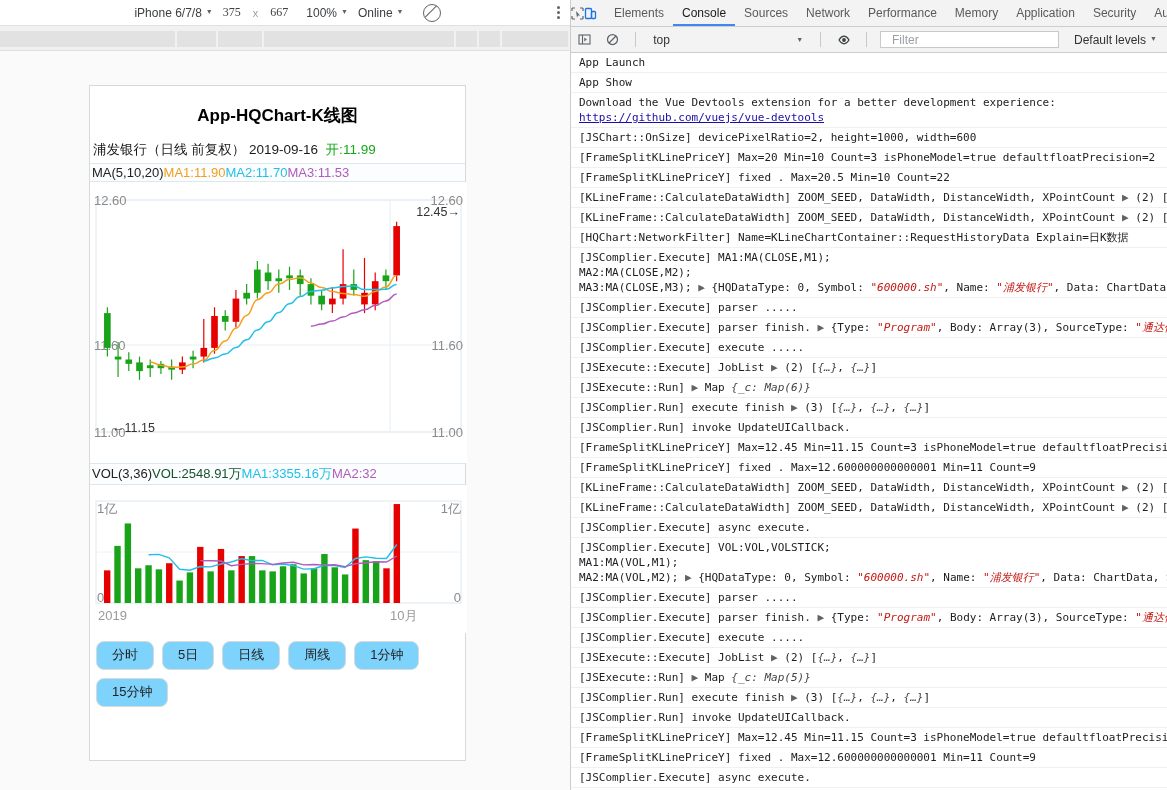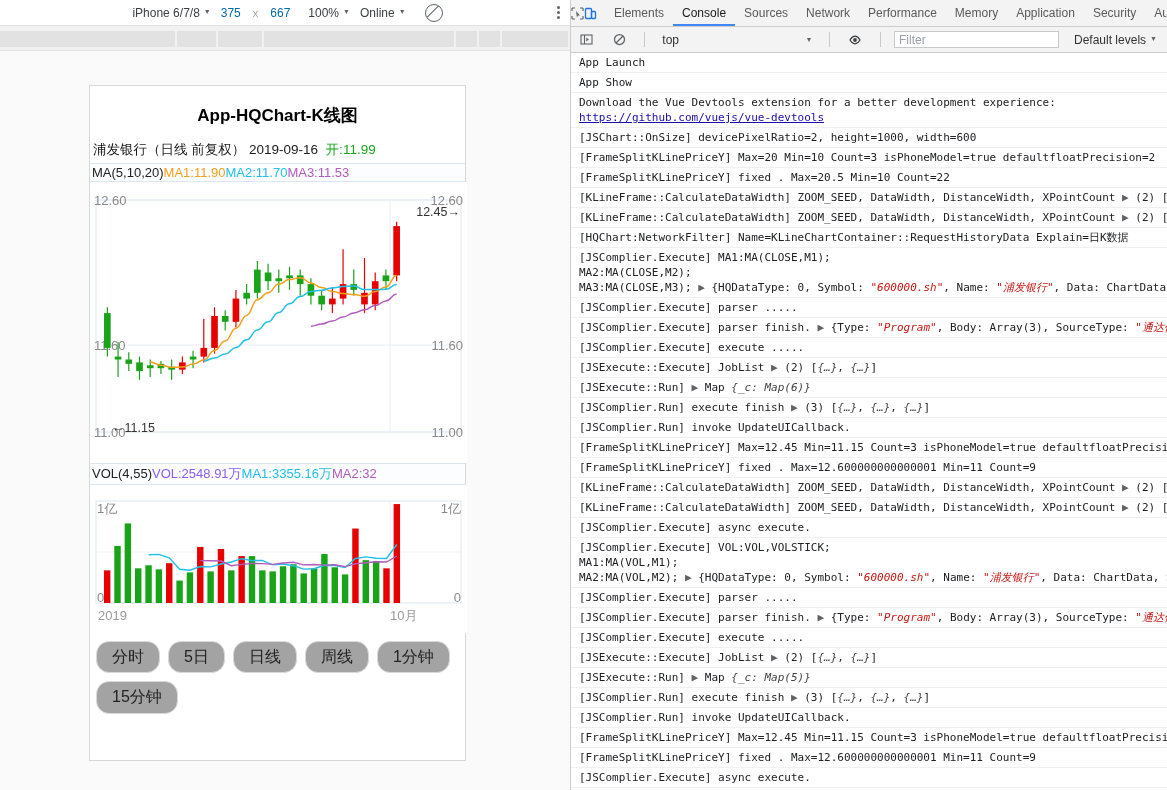--- a/index.html
+++ b/index.html
@@ -13,21 +13,21 @@
   .root{display:flex;width:1167px;height:592px;}
 
   
   .left-pane{width:571px;height:790px;position:relative;background:#fafafa;
              border-right:1px solid #cdcdcd;box-sizing:border-box;display:flex;flex-direction:column;}
 
   .device-toolbar{height:25px;background:#ffffff;border-bottom:1px solid #e0e0e0;
                   display:flex;align-items:center;position:relative;flex:0 0 auto;}
   .dt-center{position:absolute;left:0;right:0;display:flex;align-items:center;justify-content:center;gap:0px;}
   .dt-item{display:flex;align-items:center;color:#3c4043;font-size:12px;padding:0 5px;cursor:default;white-space:nowrap;}
-  .dt-item.dim{color:#0369a1;}
+  .dt-item.dim{color:#404040;font-family:Liberation Serif, serif;}
   .caret{font-size:7px;margin-left:4px;color:#5f6368;position:relative;top:-1px;}
   .dt-x{color:#9aa0a6;padding:0 7px;font-size:11px;}
   .noicon{width:16px;height:16px;border:1.3px solid #5f6368;border-radius:50%;
           position:relative;display:inline-block;margin-left:14px;}
   .noicon:after{content:"";position:absolute;left:-1px;top:6px;width:16px;height:1.3px;
                 background:#5f6368;transform:rotate(-45deg);}
   .dt-kebab{position:absolute;right:10px;display:flex;flex-direction:column;gap:2px;align-items:center;}
   .dt-kebab i{width:3px;height:3px;border-radius:50%;background:#5f6368;display:block;}
 
   .ruler{height:22px;background:#f1f1f1;border-bottom:1px solid #e0e0e0;
@@ -43,46 +43,46 @@
              padding:18px 0 12px 0;letter-spacing:0px;}
 
   .chart-area{width:100%;}
   .stock-line{font-size:13.5px;color:#1a1a1a;padding:2px 3px 4px 3px;white-space:nowrap;}
   .stock-line .open{color:#17a81a;}
 
   .ind-title{font-size:13px;padding:1px 2px;white-space:nowrap;overflow:hidden;
              background:#fbfdff;border:1px solid #dde7f0;border-left:none;border-right:none;}
   .ind-title .k{color:#222;}
   .ma1{color:#f2a01c;} .ma2{color:#22c0e8;border-radius:6px;} .ma3{color:#b05bbd;}
-  .volc{color:#8b5cf6;}
+  .volc{color:#14532d;}
 
   .cv-wrap{position:relative;width:377px;}
   svg.kchart{display:block;}
 
   .btn-row{padding:8px 6px 0 6px;display:flex;flex-wrap:wrap;gap:8px;}
-  .tbtn{font-size:16px;color:#222;background:#a3a3a3;border:1px solid #d9d9d9;
-        border-radius:13px;padding:6px 15px;cursor:pointer;line-height:1.15;}
+  .tbtn{font-size:13px;color:#222;background:#7dd3fc;border:1px solid #d9d9d9;
+        border-radius:8px;padding:6px 15px;cursor:pointer;line-height:1.15;}
 
   
   .right-pane{width:596px;height:790px;background:#be185d;display:flex;flex-direction:column;
               box-sizing:border-box;}
   .dv-tabbar{height:26px;display:flex;align-items:center;border-bottom:1px solid #cdcdcd;
              background:#f3f3f3;flex:0 0 auto;overflow:hidden;}
   .dv-icon{width:24px;height:25px;display:flex;align-items:center;justify-content:center;cursor:pointer;}
   .dv-sep{width:1px;height:15px;background:#c9c9c9;margin:0 4px;}
   .dv-tab{font-size:12px;color:#5a5a5a;padding:0 9px;height:25px;line-height:25px;cursor:pointer;white-space:nowrap;}
   .dv-tab.active{color:#1a1a1a;box-shadow:inset 0 -2px 0 #4285f4;}
 
   .dv-filterbar{height:25px;display:flex;align-items:center;border-bottom:1px solid #cdcdcd;
                 background:#f3f3f3;padding:0 4px;flex:0 0 auto;gap:9px;}
   .ctx-sel{font-size:12px;color:#333;display:flex;align-items:center;
            min-width:150px;padding:0 4px;cursor:pointer;}
   .ctx-sel .caret2{margin-left:auto;font-size:7px;color:#5f6368;}
   .filter-in{flex:1;height:17px;font-size:12px;border:1px solid #c9c9c9;background:#fff;
-             padding:0 4px;color:#333;font-family:"Liberation Sans",sans-serif;box-sizing:border-box;}
+             padding:0 11px;color:#333;font-family:"Liberation Sans",sans-serif;box-sizing:border-box;}
   .filter-in::placeholder{color:#9aa0a6;}
   .lvl{font-size:12px;color:#333;padding:0 6px;display:flex;align-items:center;cursor:pointer;white-space:nowrap;}
 
   .console{flex:1;overflow:hidden;background:#fff;}
   .cmsg{font-family:"DejaVu Sans Mono", monospace;font-size:11px;color:#202124;
         border-bottom:1px solid #f0f0f0;padding:2px 4px 2px 8px;white-space:pre;
         line-height:15px;overflow:hidden;}
   .cmsg .lnk{color:#1a0dab;text-decoration:underline;}
   .cmsg .str{color:#c41a16;font-style:italic;}
   .cmsg .it{font-style:italic;color:#444;}
@@ -215,21 +215,21 @@
                 <line x1="295.9285714285714" y1="87.60000000000008" x2="295.9285714285714" y2="107.89999999999992" stroke="#19a319" stroke-width="1.2"></line>
                 <rect x="292.60714285714283" y="93.39999999999998" width="6.642857142857142" height="5.800000000000125" fill="#19a319"></rect>
                 <line x1="306.6428571428571" y1="39.75000000000006" x2="306.6428571428571" y2="99.2000000000001" stroke="#e60000" stroke-width="1.2"></line>
                 <rect x="303.32142857142856" y="44.099999999999966" width="6.642857142857142" height="49.30000000000001" fill="#e60000"></rect>
                 <path d="M60.2,180.1 C65.6,180.1 65.6,183.3 70.9,183.3 C76.3,183.3 76.3,185.3 81.6,185.3 C87.0,185.3 87.0,185.0 92.4,185.0 C97.7,185.0 97.7,182.1 103.1,182.1 C108.4,182.1 108.4,178.1 113.8,178.1 C119.1,178.1 119.1,168.5 124.5,168.5 C129.9,168.5 129.9,158.9 135.2,158.9 C140.6,158.9 140.6,146.2 145.9,146.2 C151.3,146.2 151.3,133.4 156.6,133.4 C162.0,133.4 162.0,117.8 167.4,117.8 C172.7,117.8 172.7,110.8 178.1,110.8 C183.4,110.8 183.4,102.1 188.8,102.1 C194.1,102.1 194.1,97.5 199.5,97.5 C204.9,97.5 204.9,95.7 210.2,95.7 C215.6,95.7 215.6,100.9 220.9,100.9 C226.3,100.9 226.3,105.6 231.6,105.6 C237.0,105.6 237.0,109.6 242.4,109.6 C247.7,109.6 247.7,111.4 253.1,111.4 C258.4,111.4 258.4,112.5 263.8,112.5 C269.1,112.5 269.1,114.3 274.5,114.3 C279.9,114.3 279.9,109.6 285.2,109.6 C290.6,109.6 290.6,105.0 295.9,105.0 C301.3,105.0 301.3,93.4 306.6,93.4" fill="none" stroke="#f2a01c" stroke-width="1.5" stroke-linejoin="round"></path>
                 <path d="M113.8,179.1 C119.1,179.1 119.1,175.9 124.5,175.9 C129.9,175.9 129.9,172.1 135.2,172.1 C140.6,172.1 140.6,165.6 145.9,165.6 C151.3,165.6 151.3,157.8 156.6,157.8 C162.0,157.8 162.0,147.9 167.4,147.9 C172.7,147.9 172.7,139.7 178.1,139.7 C183.4,139.7 183.4,130.5 188.8,130.5 C194.1,130.5 194.1,121.8 199.5,121.8 C204.9,121.8 204.9,114.6 210.2,114.6 C215.6,114.6 215.6,109.4 220.9,109.4 C226.3,109.4 226.3,108.2 231.6,108.2 C237.0,108.2 237.0,105.9 242.4,105.9 C247.7,105.9 247.7,104.4 253.1,104.4 C258.4,104.4 258.4,104.1 263.8,104.1 C269.1,104.1 269.1,107.6 274.5,107.6 C279.9,107.6 279.9,107.6 285.2,107.6 C290.6,107.6 290.6,107.3 295.9,107.3 C301.3,107.3 301.3,102.4 306.6,102.4" fill="none" stroke="#22c0e8" stroke-width="1.5" stroke-linejoin="round"></path>
                 <path d="M220.9,144.2 C226.3,144.2 226.3,142.0 231.6,142.0 C237.0,142.0 237.0,139.0 242.4,139.0 C247.7,139.0 247.7,135.0 253.1,135.0 C258.4,135.0 258.4,131.0 263.8,131.0 C269.1,131.0 269.1,127.8 274.5,127.8 C279.9,127.8 279.9,123.6 285.2,123.6 C290.6,123.6 290.6,118.9 295.9,118.9 C301.3,118.9 301.3,112.1 306.6,112.1" fill="none" stroke="#b05bbd" stroke-width="1.5" stroke-linejoin="round"></path>
               </svg>
           </div>
 
-          <div class="ind-title"><span class="k">VOL(4,55)</span><span class="volc">VOL:2548.91万</span><span class="ma2">MA1:3355.16万</span><span class="ma3">MA2:32</span></div>
+          <div class="ind-title"><span class="k">VOL(3,36)</span><span class="volc">VOL:2548.91万</span><span class="ma2">MA1:3355.16万</span><span class="ma3">MA2:32</span></div>
 
           <div class="cv-wrap">
             <svg class="kchart" id="vol-svg" width="377" height="148" viewBox="0 0 377 148">
                 <rect x="0" y="0" width="377" height="148" fill="#fff"></rect>
                 <rect x="6" y="16" width="365" height="102" fill="none" stroke="#dde7f0" stroke-width="1"></rect>
                 <line x1="6" y1="67" x2="371" y2="67" stroke="#eef2f6" stroke-width="1"></line>
                 <line x1="300" y1="16" x2="300" y2="118" stroke="#eef2f6" stroke-width="1"></line>
                 <text x="7" y="28" font-size="13" fill="#8a8a8a" text-anchor="start" font-family="&quot;Liberation Sans&quot;,sans-serif">1亿</text>
                 <text x="371" y="28" font-size="13" fill="#8a8a8a" text-anchor="end" font-family="&quot;Liberation Sans&quot;,sans-serif">1亿</text>
                 <text x="7" y="117" font-size="13" fill="#8a8a8a" text-anchor="start" font-family="&quot;Liberation Sans&quot;,sans-serif">0</text>

